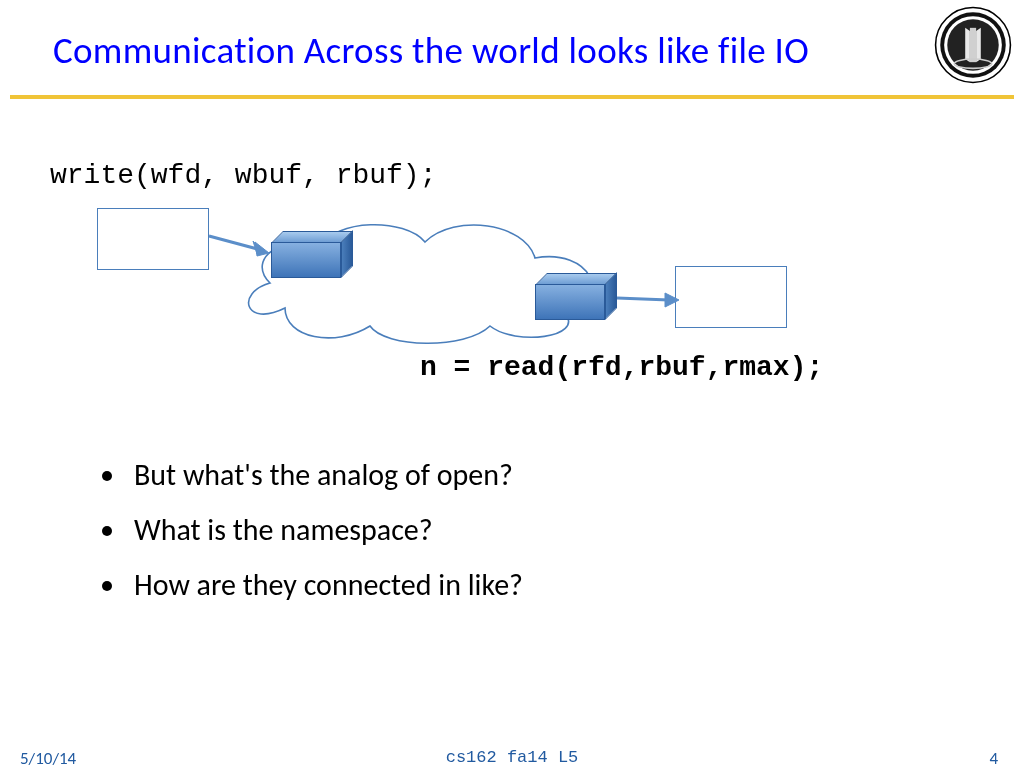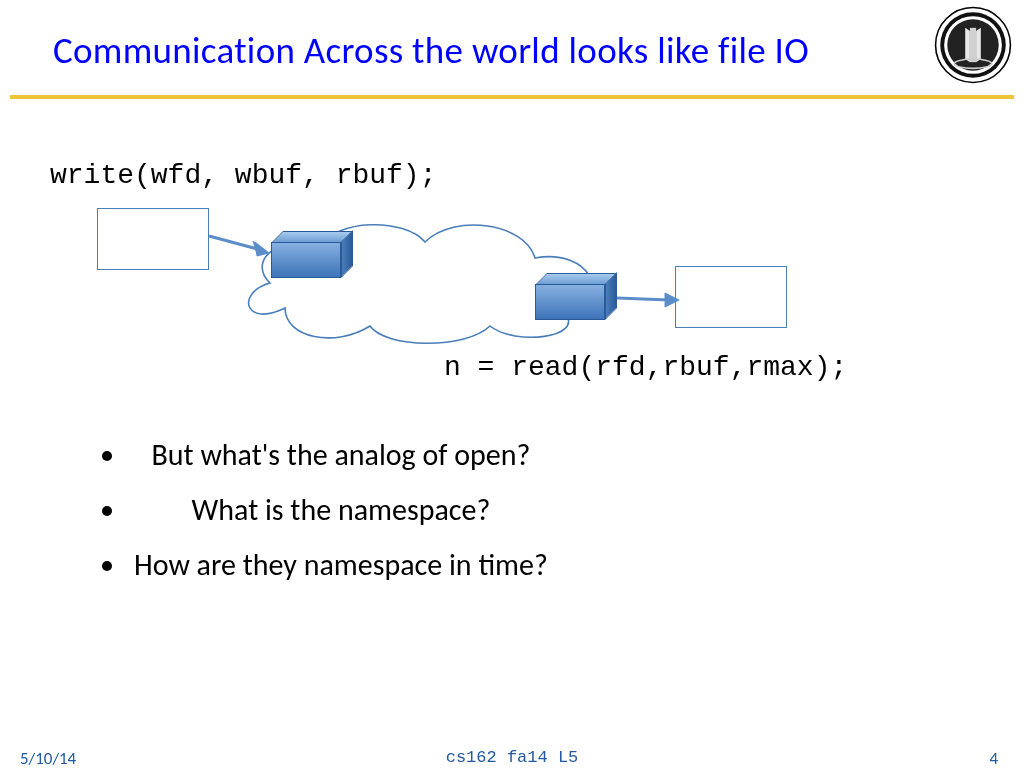--- a/index.html
+++ b/index.html
@@ -40,28 +40,27 @@
     background: #f0c437;
   }
   .code {
     font-family: "Courier New", monospace;
     font-size: 28px;
     color: #000;
     position: absolute;
     white-space: pre;
   }
   .write-code { top: 160px; left: 50px; }
-  .read-code  { top: 352px; left: 444px; }
+  .read-code  { top: 352px; left: 420px; font-weight: bold; }
   .bullets {
     position: absolute;
-    top: 436px;
+    top: 456px;
     left: 100px;
     font-size: 30px;
     color: #000;
-    text-align: center;
   }
   .bullets li {
     list-style: disc;
     margin-bottom: 18px;
     padding-left: 6px;
   }
   .bullets ul { padding-left: 28px; }
   .footer {
     position: absolute;
     bottom: 20px;
@@ -192,21 +191,21 @@
     <polygon points="64,12 50,5 50,19"></polygon>
   </svg>
 </div>
 
 <div class="code read-code">n = read(rfd,rbuf,rmax);</div>
 
 <div class="bullets">
   <ul>
     <li>But what's the analog of open?</li>
     <li>What is the namespace?</li>
-    <li>How are they namespace in time?</li>
+    <li>How are they connected in like?</li>
   </ul>
 </div>
 
 <div class="footer">
   <span class="date">5/10/14</span>
   <span class="course">cs162 fa14 L5</span>
   <span class="page">4</span>
 </div>
 
 </body></html>

